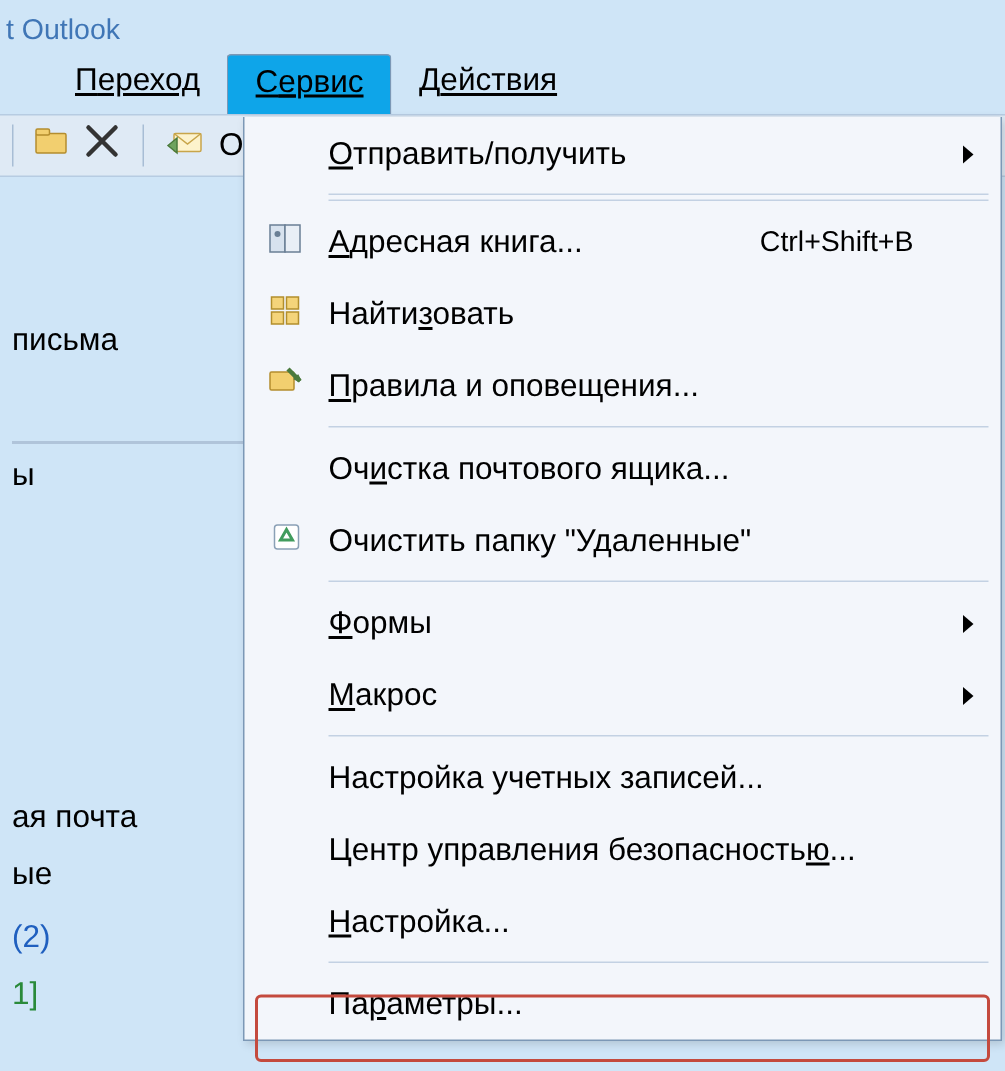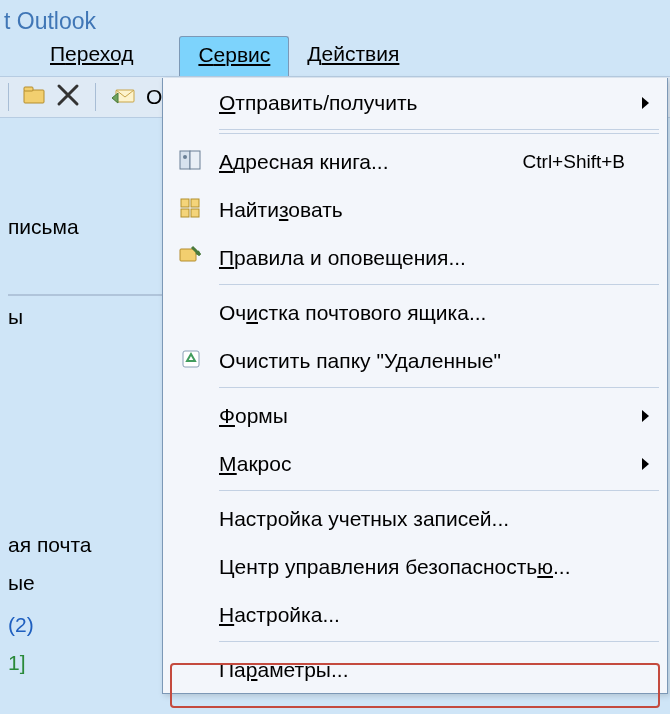--- a/index.html
+++ b/index.html
@@ -13,43 +13,42 @@
     position: relative;
     color: #000;
   }
 
   .titlebar {
     height: 36px;
     line-height: 34px;
     padding-left: 4px;
     padding-top: 4px;
     color: #4076b6;
-    font-size: 23px;
+    font-size: 19px;
   }
 
   .menubar {
     height: 40px;
     display: flex;
     align-items: stretch;
     padding-left: 2px;
     position: relative;
     z-index: 10;
   }
   .menubar-item {
     padding: 6px 18px 4px 18px;
     font-size: 21px;
     position: relative;
     text-decoration: underline;
   }
   .menubar-item.selected {
-    background: #7dd3fc;
+    background: #0ea5e9;
     border: 1px solid #7c98b6;
     border-bottom: none;
     border-radius: 3px 3px 0 0;
-    margin-left: 28px;
   }
   .menubar-item .mn { text-decoration: underline; }
 
   .toolbar {
     height: 42px;
     background: #dfeaf5;
     border-top: 1px solid #b7cce2;
     border-bottom: 1px solid #b7cce2;
     display: flex;
     align-items: center;
@@ -100,21 +99,21 @@
   .dd-iconcol {
     width: 56px;
     display: flex;
     justify-content: center;
     align-items: center;
     flex-shrink: 0;
   }
   .dd-label { flex: 1; }
   .dd-label .mn { text-decoration: underline; }
   .dd-shortcut {
-    padding-right: 42px;
+    padding-right: 58px;
     font-size: 19px;
   }
   .dd-arrow {
     position: absolute;
     right: 18px;
     width: 0; height: 0;
     border-top: 6px solid transparent;
     border-bottom: 6px solid transparent;
     border-left: 7px solid #000;
   }

